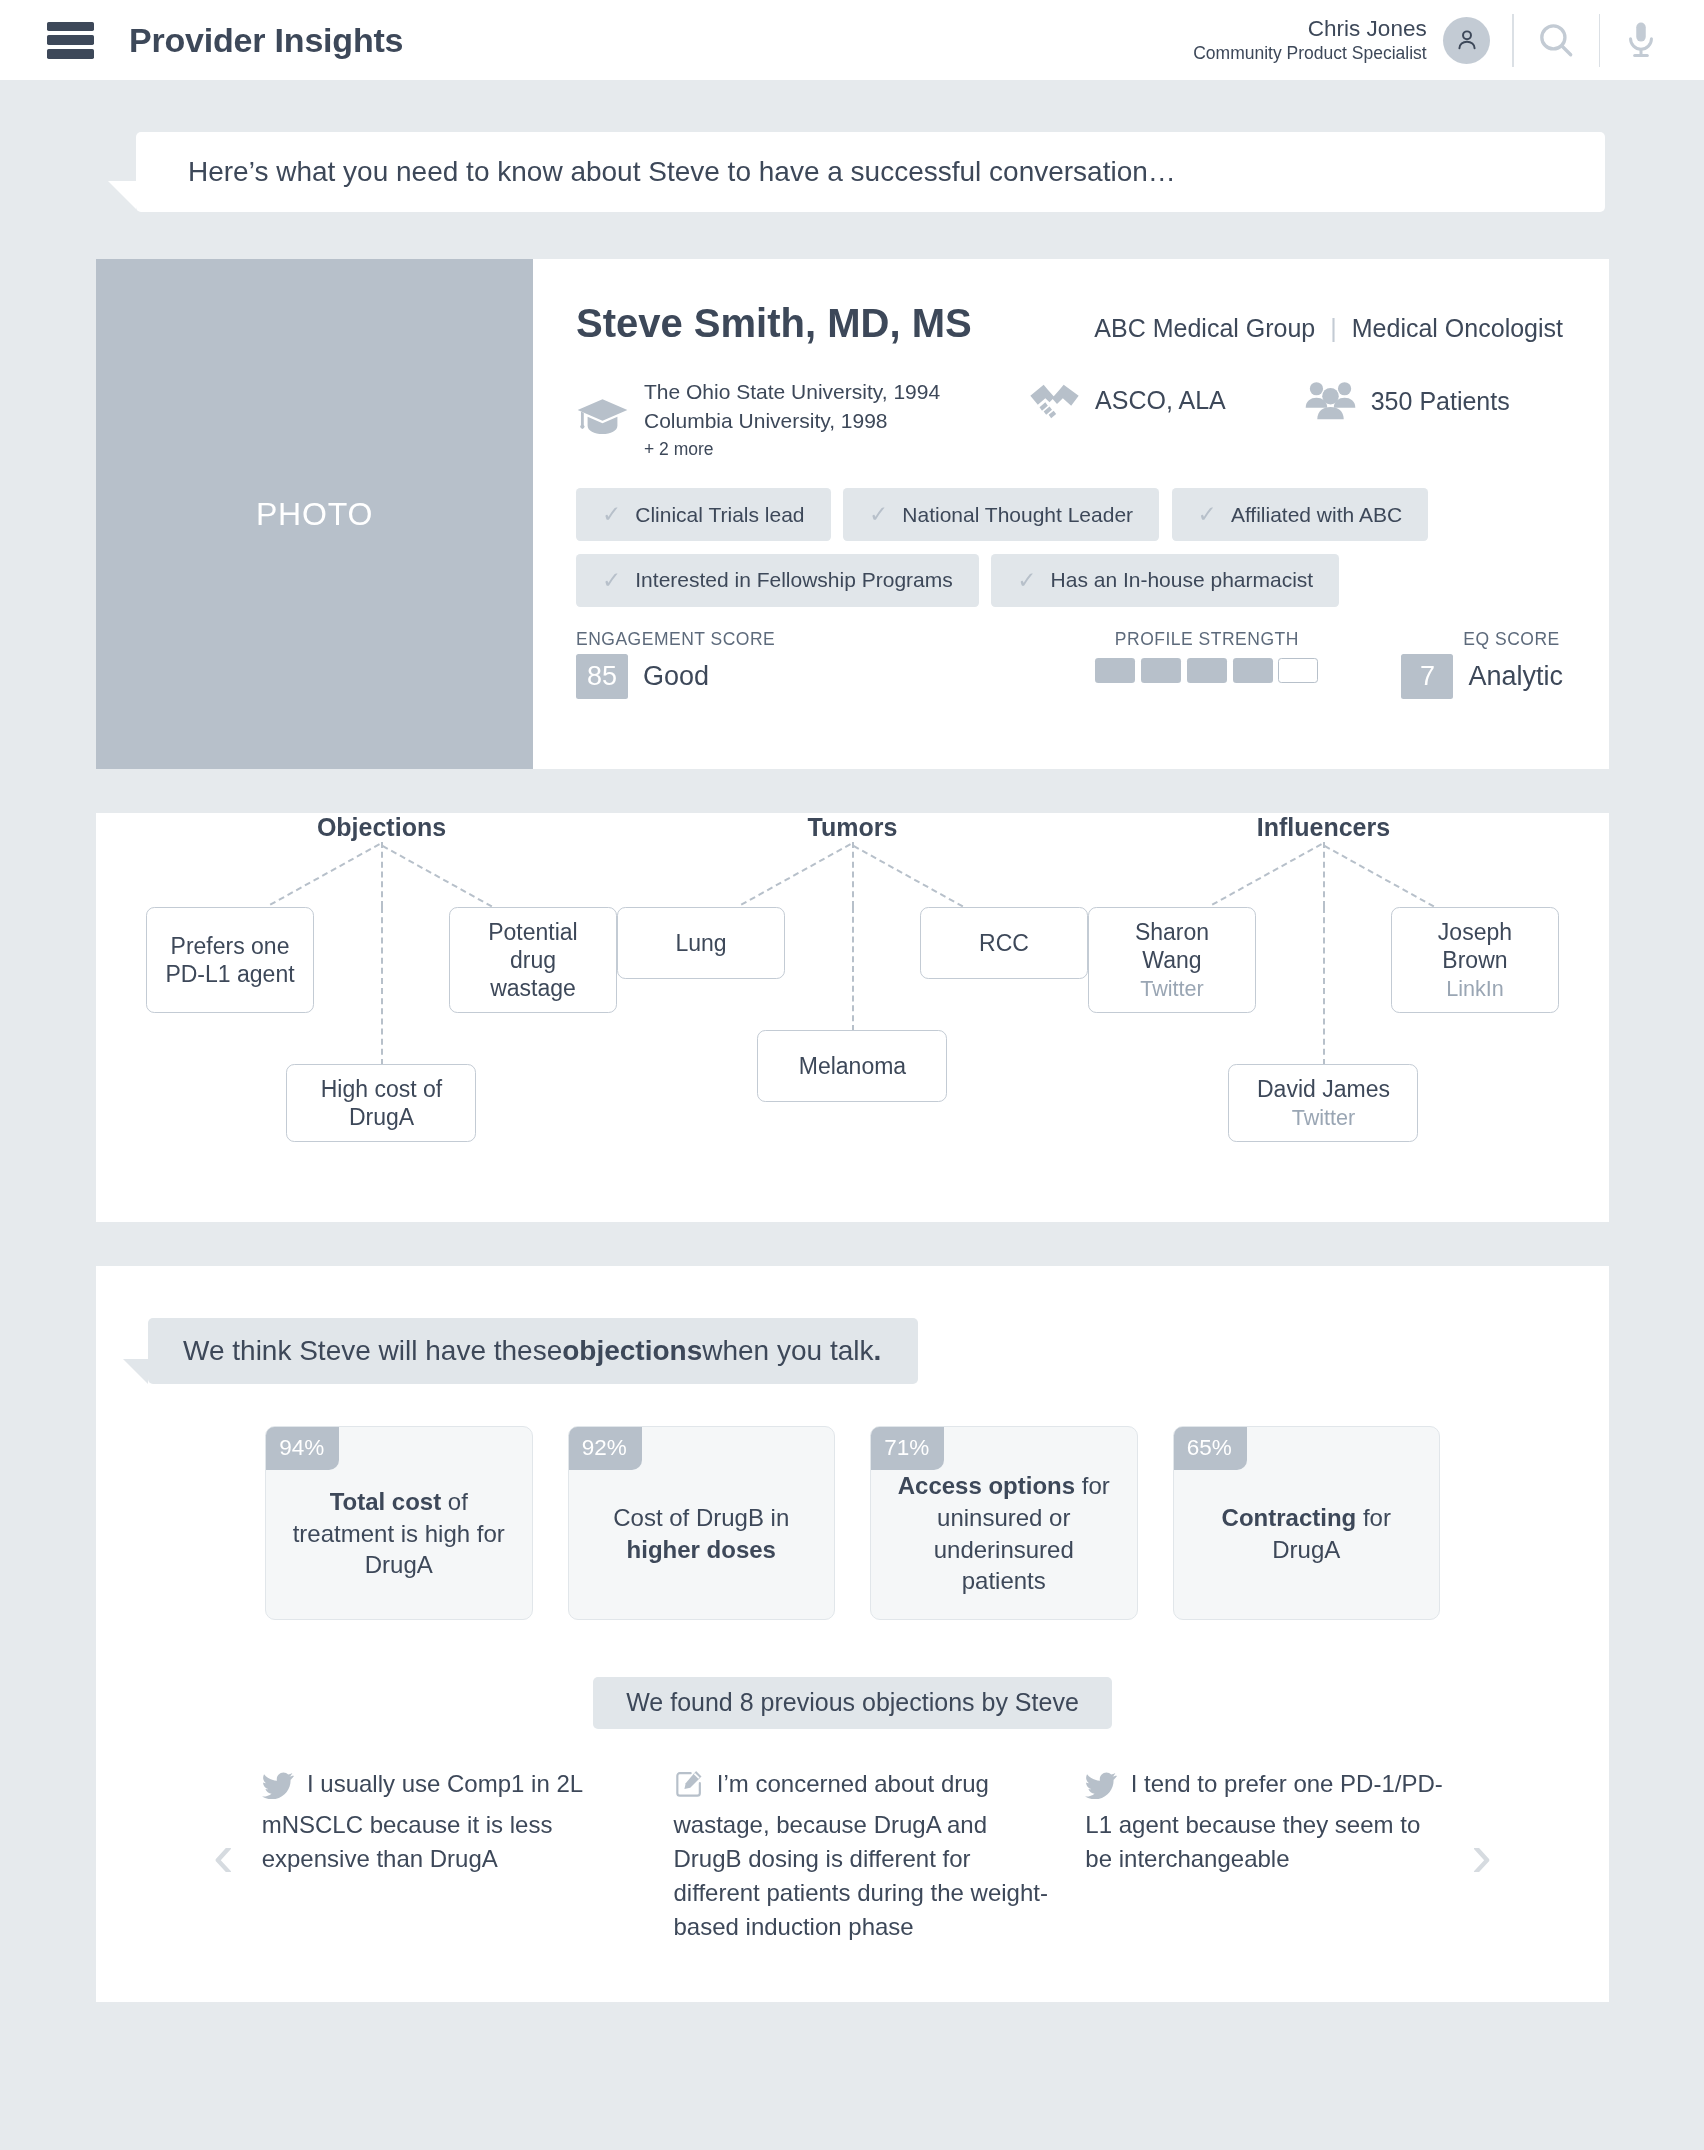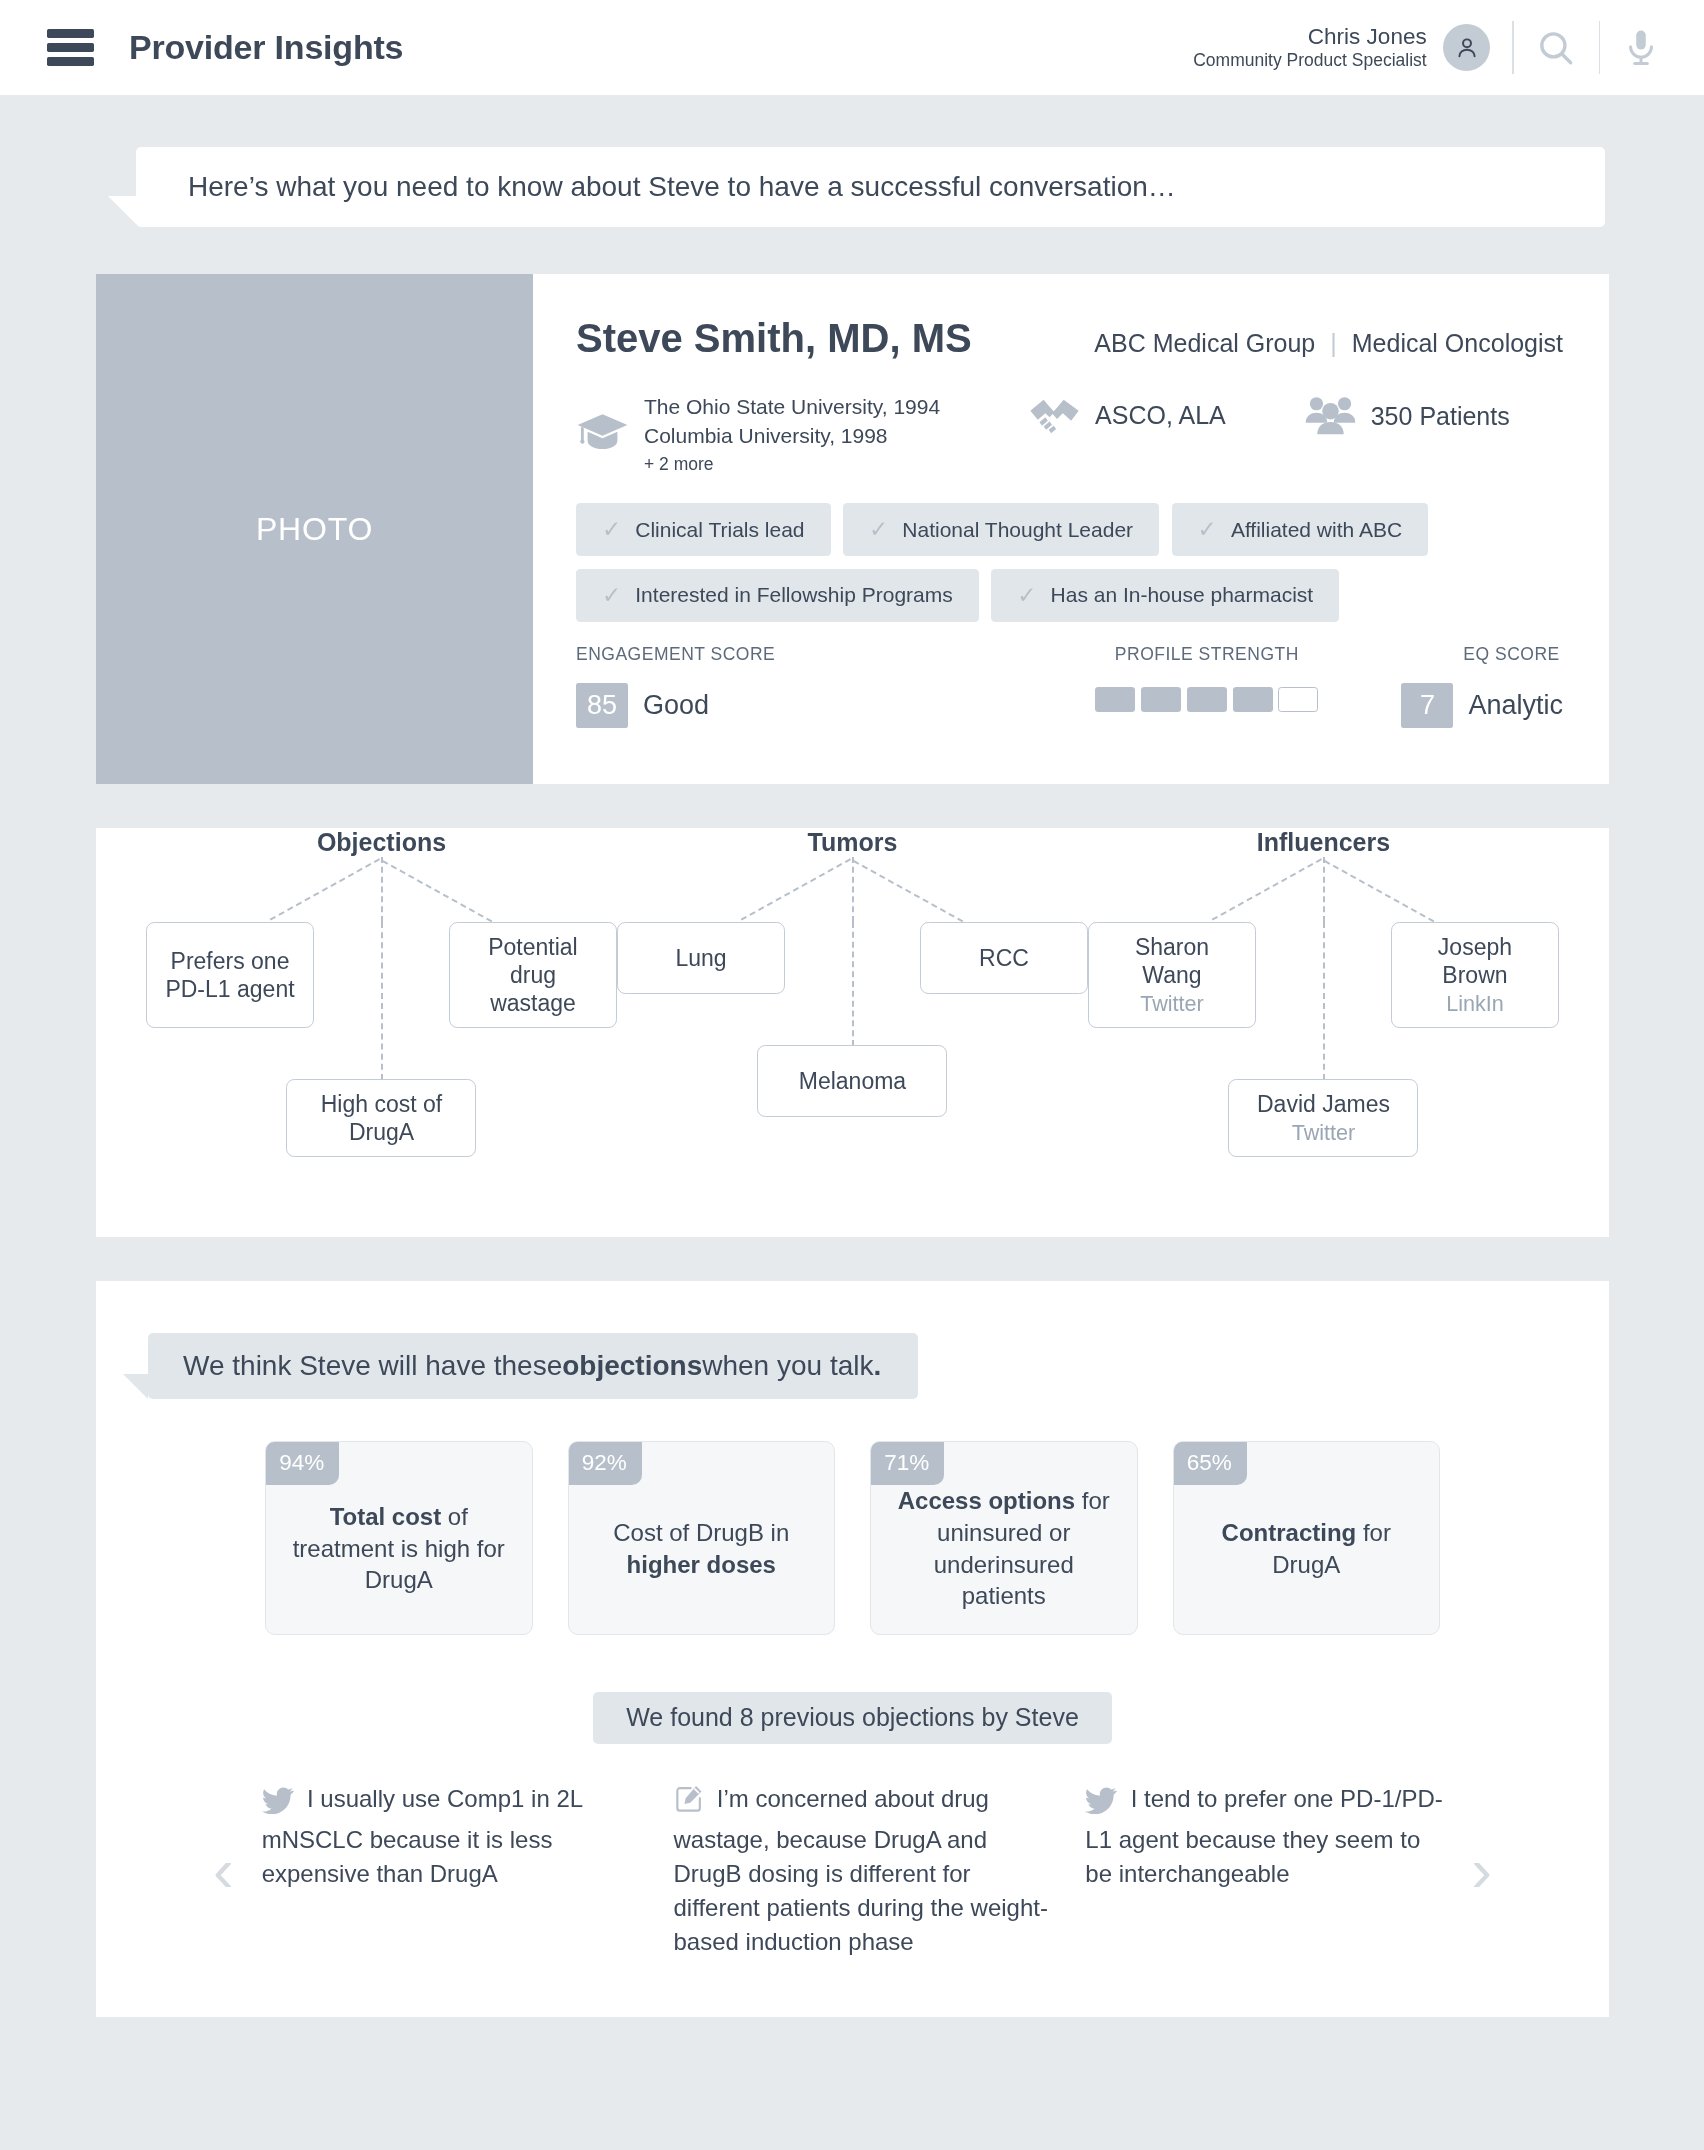--- a/index.html
+++ b/index.html
@@ -8,21 +8,21 @@
     height: 2151px;
     background: #e6eaed;
     font-family: "Liberation Sans", sans-serif;
     color: #3d4859;
     overflow: hidden;
   }
 
   
   .topbar {
     position: relative;
-    height: 95px;
+    height: 80px;
     background: #ffffff;
     display: flex;
     align-items: center;
     padding: 0 45px 0 47px;
   }
   .hamburger {
     width: 47px; height: 37px;
     display: flex; flex-direction: column; justify-content: space-between;
     cursor: pointer;
   }
@@ -137,21 +137,21 @@
     font-size: 21px;
     color: #3d4859;
     cursor: pointer;
   }
   .tag .chk { color: #b7c0ca; font-size: 23px; margin-right: 14px; }
 
   .scores { display: flex; margin-top: 22.5px; align-items: flex-start; }
   .score-col { display: flex; flex-direction: column; }
   .score-label {
     font-size: 17.5px; letter-spacing: 0.5px; color: #5d6a7b;
-    margin-bottom: 18px;
+    margin-bottom: 4px;
   }
   .score-val { display: flex; align-items: center; }
   .score-chip {
     background: #b7c0ca; color: #ffffff; font-size: 27px;
     min-width: 52px; height: 45px;
     display: flex; align-items: center; justify-content: center;
     border-radius: 2.5px;
     padding: 0 8.3px;
   }
   .score-word { font-size: 27px; margin-left: 15px; color: #3d4859; }

